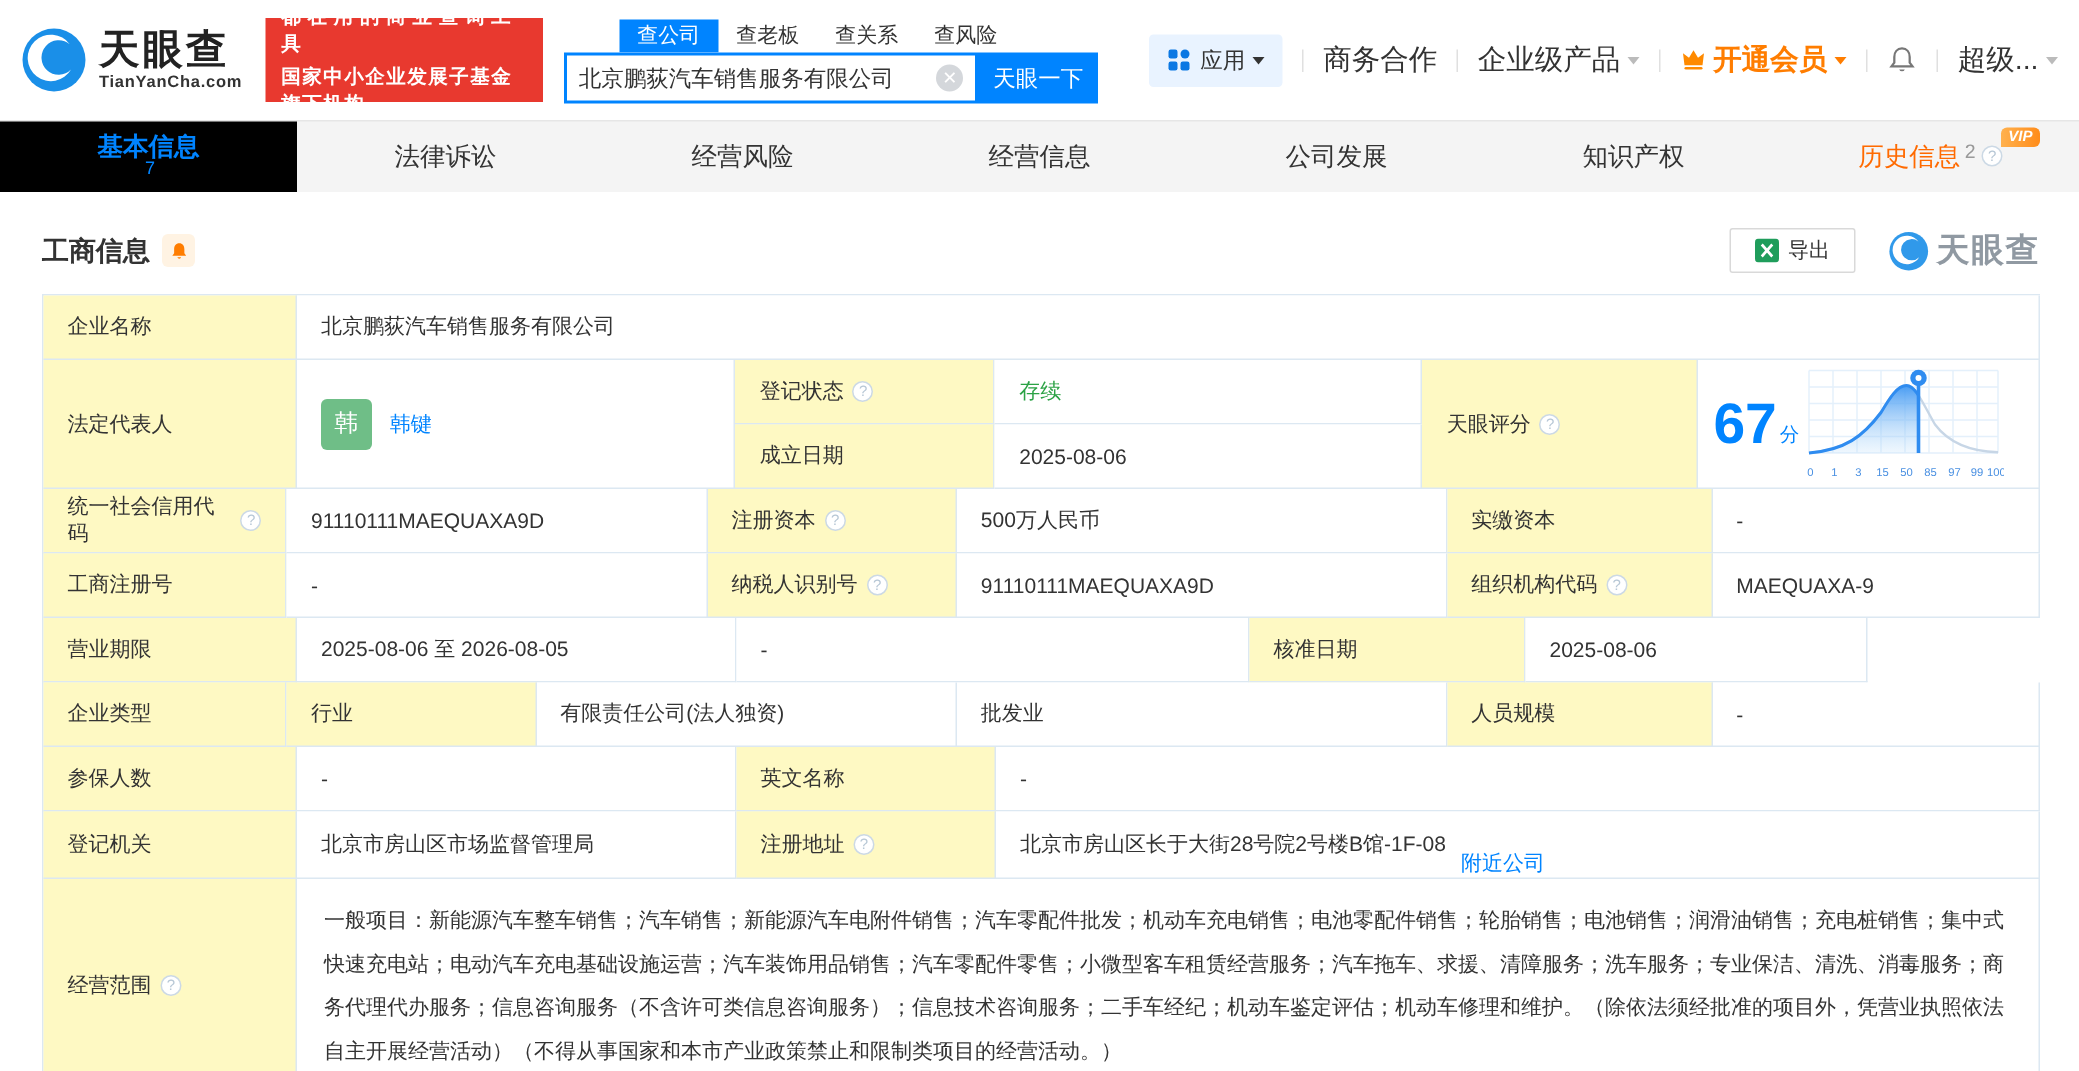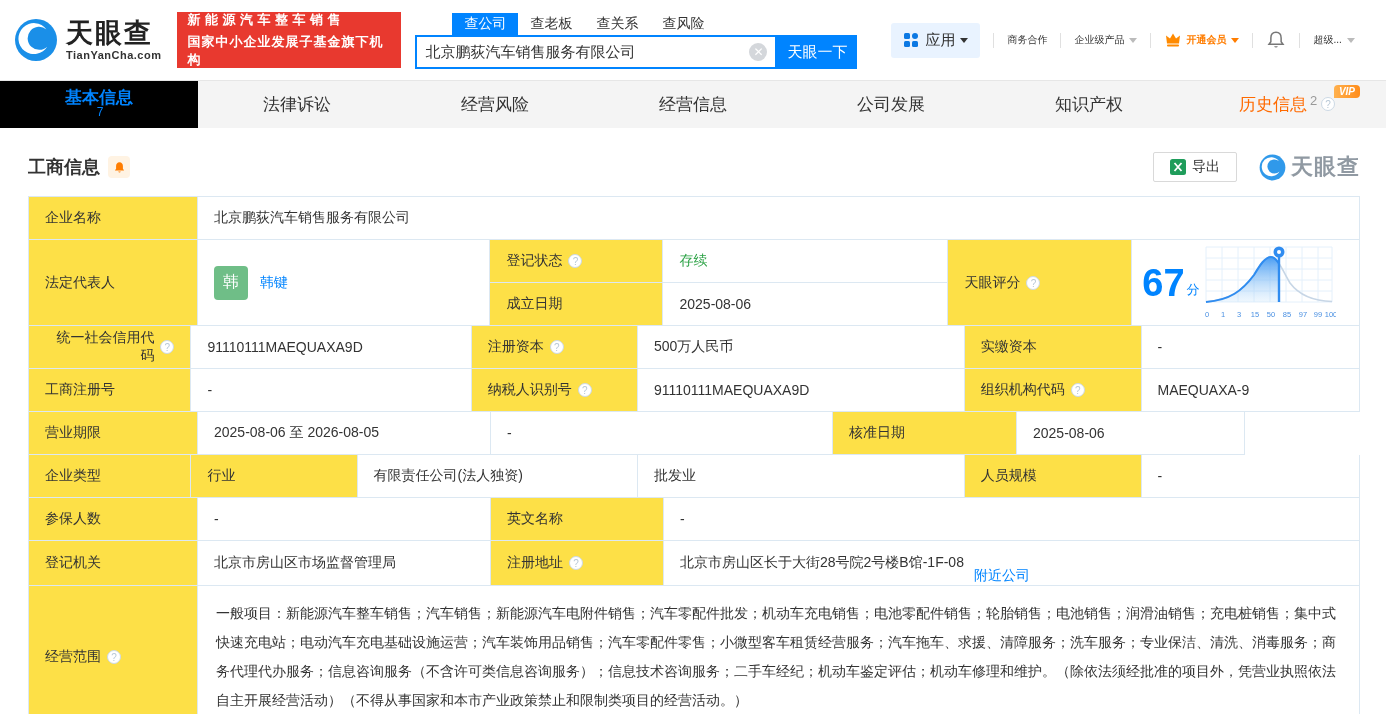--- a/index.html
+++ b/index.html
@@ -21,21 +21,21 @@
   .s-box { display:flex; height:34px; }
   .s-input-wrap { flex:1; border:2px solid #0084ff; display:flex; align-items:center; background:#fff; }
   .s-input { flex:1; border:none; outline:none; font-size:15px; color:#333; padding:0 8px; font-family:inherit; }
   .s-clear { width:18px; height:18px; border-radius:50%; background:#d4d7db; color:#fff; font-size:12px; line-height:18px; text-align:center; margin-right:8px; cursor:pointer; }
   .s-clear::before { content:"✕"; }
   .s-btn { width:80px; background:#0084ff; color:#fff; border:none; font-size:15px; cursor:pointer; font-family:inherit; }
   .hnav { display:flex; align-items:center; margin-left:34px; white-space:nowrap; }
   .hnav .sep { width:1px; height:15px; background:#e0e0e0; margin:0 13px; }
   .chip-apps { display:flex; align-items:center; background:#e9f3ff; padding:8px 12px; border-radius:3px; cursor:pointer; font-size:15px; }
   .chip-apps span { margin-left:6px; }
-  .navitem { font-size:10px; color:#333; cursor:pointer; display:flex; align-items:center; }
+  .navitem { font-size:19px; color:#333; cursor:pointer; display:flex; align-items:center; }
   .vip-link { color:#ff7d00; font-weight:bold; }
   .caret { width:0; height:0; border-left:4px solid transparent; border-right:4px solid transparent; border-top:5px solid #666; margin-left:5px; display:inline-block; }
   .caret.blue { border-top-color:#333; }
   .caret.lt { border-top-color:#bbb; }
   .caret.or { border-top-color:#ff7d00; }
 
   
   .tabbar { height:48px; background:#f4f4f4; border-top:1px solid #e6e6e6; display:flex; }
   .tab { flex:1; display:flex; align-items:center; justify-content:center; font-size:17px; color:#333; cursor:pointer; position:relative; }
   .tab.active { background:#000000; color:#0084ff; font-weight:bold;flex-direction:column; }
@@ -55,21 +55,21 @@
   .sect-right { margin-left:auto; display:flex; align-items:center; }
   .export-btn { display:flex; align-items:center; border:1px solid #d9d9d9; background:#fff; border-radius:2px; height:30px; padding:0 16px; font-size:14px; color:#333; cursor:pointer; font-family:inherit; }
   .export-btn span { margin-left:6px; }
   .wm { display:flex; align-items:center; margin-left:22px; opacity:.9; }
   .wm-txt { font-size:22px; font-weight:bold; color:#848f99; margin-left:5px; letter-spacing:1px; }
 
   
   .tbl { width:1332px; margin-left:28px; border:1px solid #dce8f2; border-right:none; border-bottom:none; font-size:14px; }
   .trow { display:flex; }
   .cell { border-right:1px solid #dce8f2; border-bottom:1px solid #dce8f2; display:flex; align-items:center; padding:0 16px; min-height:43px; color:#333; background:#fff; }
-  .lab { background:#fde047;text-align:right; }
+  .lab { background:#fef9c3; }
   .c1{width:169px;} .c2{width:293px;} .c3{width:173px;} .c4{width:342px;} .c5{width:184px;} .c6{width:228px;}
   .spanrest { flex:1; }
   .midcol { width:458px; display:flex; flex-direction:column; }
   .midcol .subrow { display:flex; flex:1; }
   .tall { min-height:86px; }
   .avatar { width:34px; height:34px; border-radius:4px; background:#6fbe87; color:#fff; font-size:16px; display:flex; align-items:center; justify-content:center; flex:none; }
   .plink { color:#0084ff; margin-left:12px; cursor:pointer; text-decoration:none; }
   .green { color:#2ba245; }
   .addr-link { color:#0084ff; margin-left:10px; cursor:pointer;margin-top:26px; }
   .score-cell { padding:4px 6px 4px 10px; }
@@ -87,21 +87,21 @@
       <circle cx="22" cy="22" r="21" fill="#1a8fe8"></circle>
       <path d="M27 8 A15.5 15.5 0 1 0 35 23 A11.5 11.5 0 1 1 27 8 Z" fill="#fff" transform="rotate(25 22 22)"></path>
     </svg>
     <div class="logo-txt">
       <div class="logo-brand">天眼查</div>
       <div class="logo-dom">TianYanCha.com</div>
     </div>
   </div>
 
   <div class="banner">
-    <div>新能源汽车整车销售</div>
+    <div>都在用的商业查询工具</div>
     <div>国家中小企业发展子基金旗下机构</div>
   </div>
 
   <div class="search-area">
     <div class="s-tabs">
       <span class="s-tab active">查公司</span>
       <span class="s-tab">查老板</span>
       <span class="s-tab">查关系</span>
       <span class="s-tab">查风险</span>
     </div>

